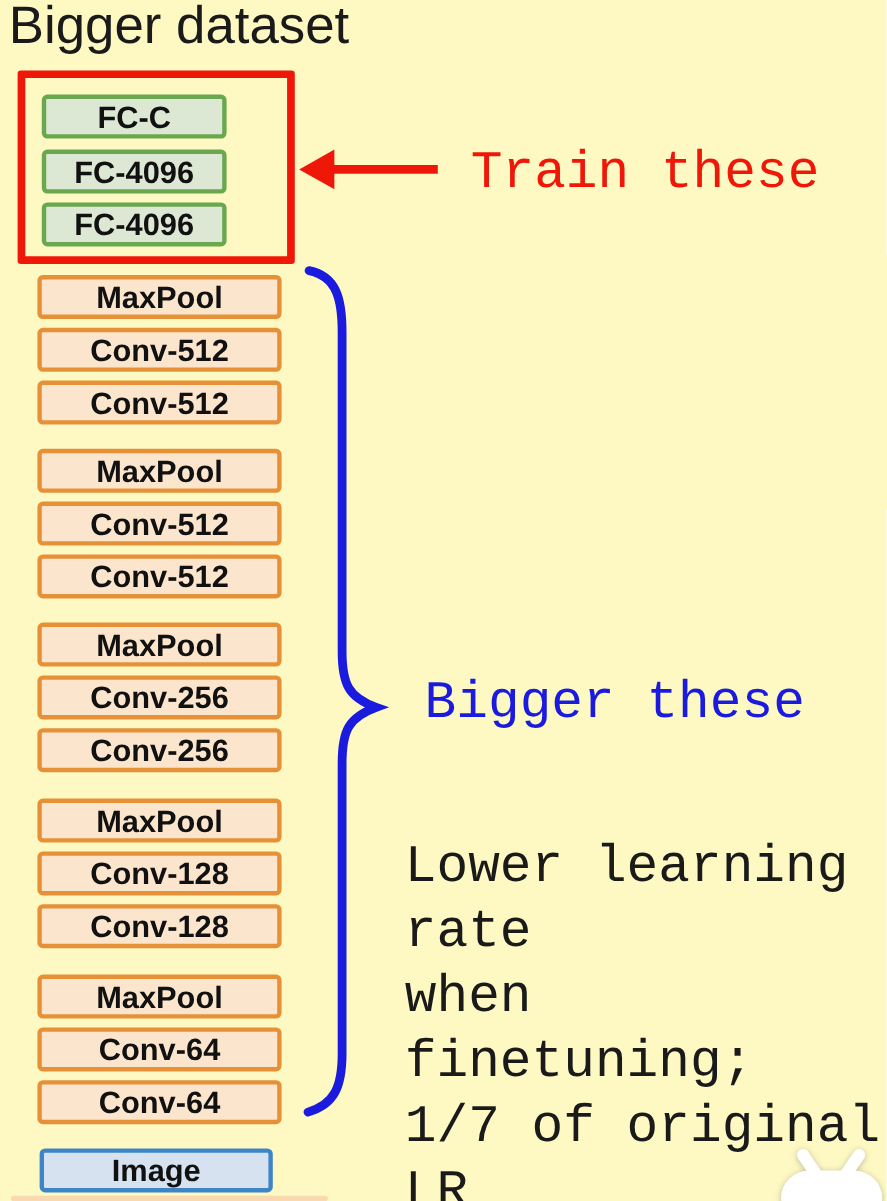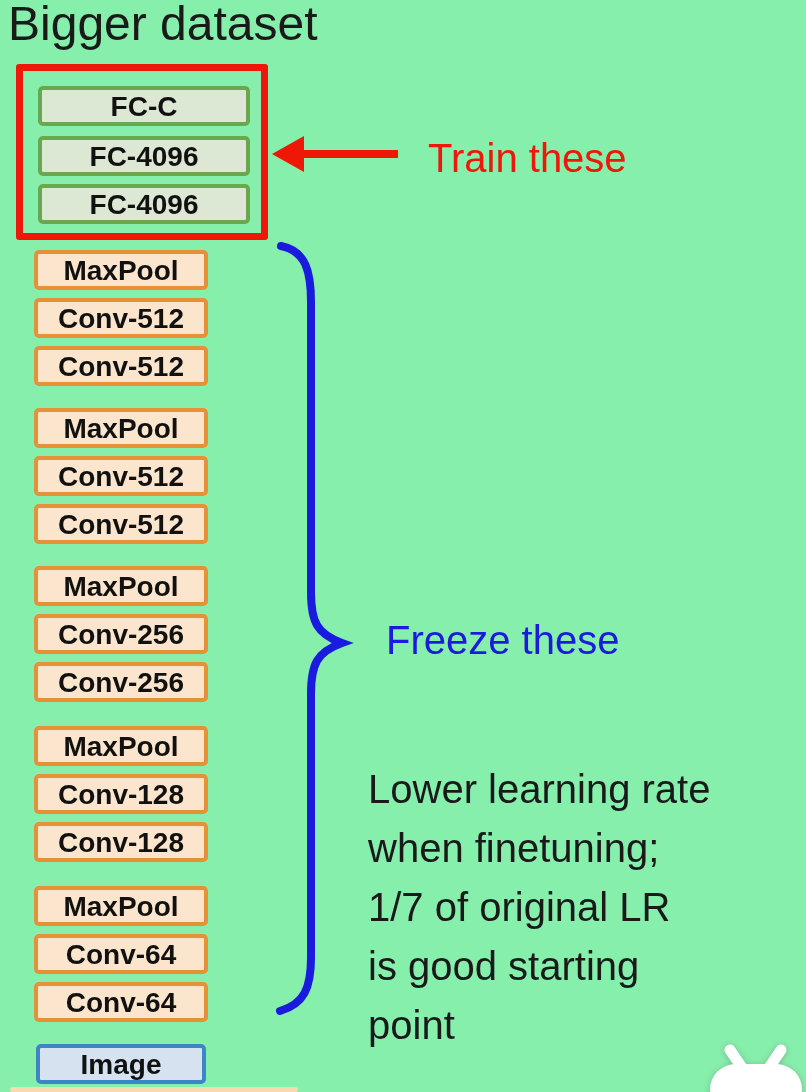--- a/index.html
+++ b/index.html
@@ -1,20 +1,20 @@
 <!DOCTYPE html>
 <html style="--red: #ee1708; --blue: #1b1be0; --text: #1a1a1a; --fc-fill: #dce8d3; --fc-border: #6aa84f; --conv-fill: #fce5cd; --conv-border: #e69138; --input-fill: #d6e2ef; --input-border: #3d85c6;"><head>
 <meta charset="utf-8">
 <style>
   html, body { margin: 0; padding: 0; background: #ffffff; }
   #slide {
     position: relative;
     width: 806px;
     height: 1092px;
-    background: #86efac;
+    background: #fef9c3;
     overflow: hidden;
     font-family: "Liberation Sans", sans-serif;
   }
   .page-title {
     position: absolute;
     left: 8px;
     top: -4px;
     font-size: 48px;
     line-height: 56px;
     color: var(--text);
@@ -39,42 +39,43 @@
     border-radius: 5px;
     text-align: center;
     font-weight: 700;
     font-size: 28px;
     line-height: 33px;
     color: #111111;
     white-space: nowrap;
   }
   .layer.fc {
     left: 38px;
-    width: 212px;
+    width: 168px;
     background: var(--fc-fill);
     border: 4px solid var(--fc-border);
   }
   .layer.conv {
     left: 34px;
-    width: 174px;
+    width: 222px;
     background: var(--conv-fill);
     border: 4px solid var(--conv-border);
   }
   .layer.input {
     left: 36px;
-    width: 170px;
+    width: 212px;
     background: var(--input-fill);
     border: 4px solid var(--input-border);
   }
   .note {
     position: absolute;
     color: var(--text);
-    font-size: 40px;
+    font-size: 48px;
     line-height: 60px;
     white-space: pre-line;
+    font-family: Liberation Mono, monospace;
   }
   #note-train {
     left: 428px;
     top: 128px;
     color: var(--red);
     white-space: nowrap;
   }
   #note-bigger { left: 398px; top: 294px; }
   #note-freeze {
     left: 386px;
@@ -137,21 +138,21 @@
   <div class="layer conv" style="top:774px">Conv-128</div>
   <div class="layer conv" style="top:822px">Conv-128</div>
 
   <div class="layer conv" style="top:886px">MaxPool</div>
   <div class="layer conv" style="top:934px">Conv-64</div>
   <div class="layer conv" style="top:982px">Conv-64</div>
 
   <div class="layer input" style="top:1044px">Image</div>
 
   <div class="note" id="note-train">Train these</div>
-  <div class="note" id="note-freeze">Freeze these</div>
+  <div class="note" id="note-freeze">Bigger these</div>
   <div class="note" id="note-lr">Lower learning rate
 when finetuning;
 1/7 of original LR
 is good starting
 point</div>
 
   <svg id="overlay" viewBox="0 0 806 1092" xmlns="http://www.w3.org/2000/svg">
     <g>
       <line class="arrow-stroke" x1="398" y1="154" x2="300" y2="154"></line>
       <polygon class="arrow-head" points="272,154 304,136 304,172"></polygon>

